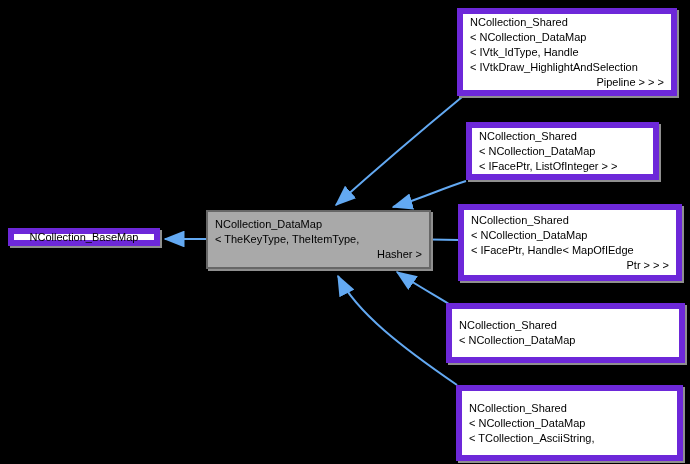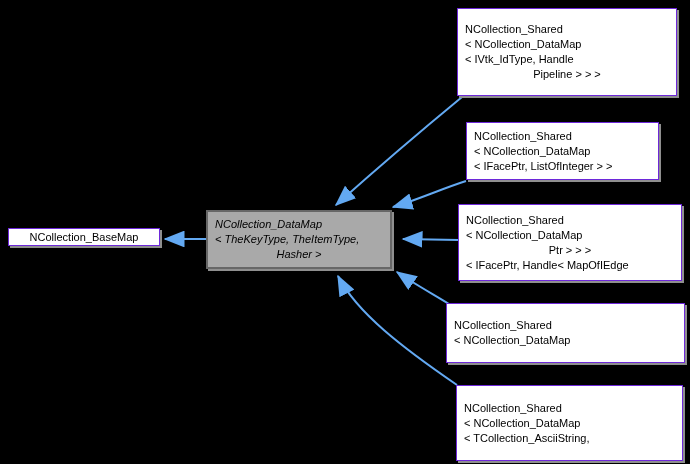--- a/index.html
+++ b/index.html
@@ -3,27 +3,27 @@
 <meta charset="utf-8">
 <style>
   html,body{margin:0;padding:0;background:#000;}
   .canvas{
     position:relative;width:690px;height:464px;background:#000;
     font-family:"Liberation Sans",sans-serif;font-size:11px;color:#000;
     overflow:hidden;
   }
   .node{
     position:absolute;box-sizing:border-box;
-    background:#ffffff;border:1px solid #6d28d9;
+    background:#ffffff;border:6px solid #6d28d9;
     box-shadow:2px 2px 0 #8f8f8f;
     display:flex;flex-direction:column;justify-content:center;
     padding:0 7px;line-height:15px;cursor:pointer;
   }
   .node .ln{white-space:nowrap;text-align:left;}
-  .node .ln.center{text-align:center;}
+  .node .ln.center{text-align:right;}
   .node.hub{background:#a9a9a9;border:2px solid #676767;}
   .node.single{text-align:center;}
   .node.single .ln{text-align:center;}
   svg.edges{position:absolute;left:0;top:0;width:690px;height:464px;pointer-events:none;}
 </style>
 </head>
 <body>
 
 <div class="canvas">
 
@@ -40,44 +40,45 @@
         <path d="M459,240 L403,239" fill="none" stroke="#63a9f2" stroke-width="2" marker-end="url(#arrowhead)"></path>
         <path d="M449,304 C431,293 413,283 397,272" fill="none" stroke="#63a9f2" stroke-width="2" marker-end="url(#arrowhead)"></path>
         <path d="M457,385 C403,348 357,313 338,276" fill="none" stroke="#63a9f2" stroke-width="2" marker-end="url(#arrowhead)"></path>
       </g>
   </svg>
 
   <div class="node single" style="left:8px;top:228px;width:152px;height:18px;">
     <div class="ln">NCollection_BaseMap</div>
   </div>
 
-  <div class="node hub" style="left:206px;top:210px;width:186px;height:59px;font-style:italic;">
+  <div class="node hub" style="left:206px;top:210px;width:225px;height:59px;">
     <div class="ln">NCollection_DataMap</div>
     <div class="ln">&lt; TheKeyType, TheItemType,</div>
     <div class="ln center">Hasher &gt;</div>
   </div>
 
   <div class="node" style="left:457px;top:8px;width:220px;height:88px;">
     <div class="ln">NCollection_Shared</div>
     <div class="ln">&lt; NCollection_DataMap</div>
     <div class="ln">&lt; IVtk_IdType, Handle</div>
+    <div class="ln">&lt; IVtkDraw_HighlightAndSelection</div>
     <div class="ln center">Pipeline &gt; &gt; &gt;</div>
   </div>
 
   <div class="node" style="left:466px;top:122px;width:193px;height:58px;">
     <div class="ln">NCollection_Shared</div>
     <div class="ln">&lt; NCollection_DataMap</div>
     <div class="ln">&lt; IFacePtr, ListOfInteger &gt; &gt;</div>
   </div>
 
   <div class="node" style="left:458px;top:204px;width:224px;height:77px;">
     <div class="ln">NCollection_Shared</div>
     <div class="ln">&lt; NCollection_DataMap</div>
+    <div class="ln">&lt; IFacePtr, Handle&lt; MapOfIEdge</div>
     <div class="ln center">Ptr &gt; &gt; &gt;</div>
-    <div class="ln">&lt; IFacePtr, Handle&lt; MapOfIEdge</div>
   </div>
 
   <div class="node" style="left:446px;top:303px;width:239px;height:60px;">
     <div class="ln">NCollection_Shared</div>
     <div class="ln">&lt; NCollection_DataMap</div>
   </div>
 
   <div class="node" style="left:456px;top:385px;width:227px;height:76px;">
     <div class="ln">NCollection_Shared</div>
     <div class="ln">&lt; NCollection_DataMap</div>

